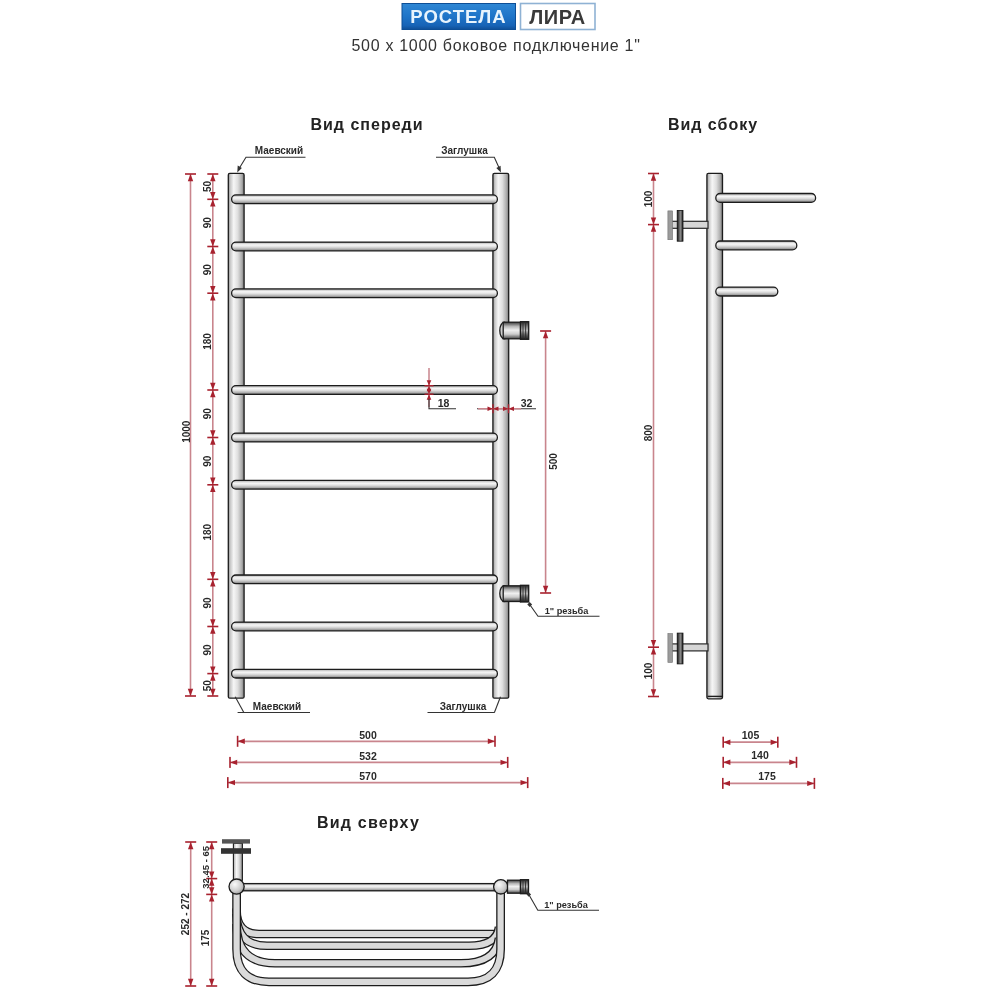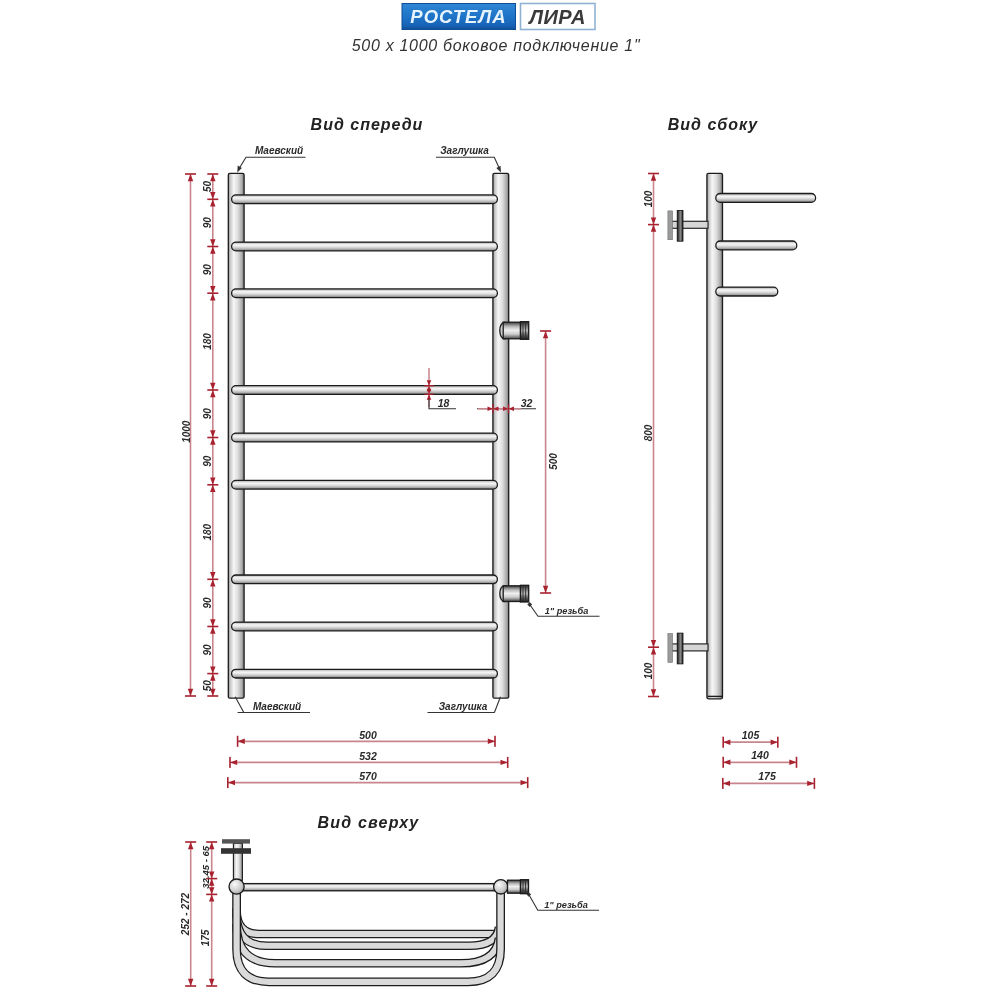--- a/index.html
+++ b/index.html
@@ -1,17 +1,17 @@
 <!DOCTYPE html>
 <html><head>
 <meta charset="utf-8">
 <style>
   html,body{margin:0;padding:0;background:#ffffff;}
   .page{position:relative;width:1000px;height:1000px;background:#ffffff;overflow:hidden;
-        font-family:"Liberation Sans",sans-serif;font-style:italic;}
+        font-family:"Liberation Sans",sans-serif;}
   svg text{font-family:"Liberation Sans",sans-serif;}
 </style>
 </head>
 <body>
 <div class="page">
 <svg width="1000" height="1000" viewBox="0 0 1000 1000">
 <defs>
   <linearGradient id="gv" x1="0" y1="0" x2="0" y2="1">
     <stop offset="0" stop-color="#5a5a5a"></stop>
           <stop offset="0.10" stop-color="#c2c2c2"></stop>

